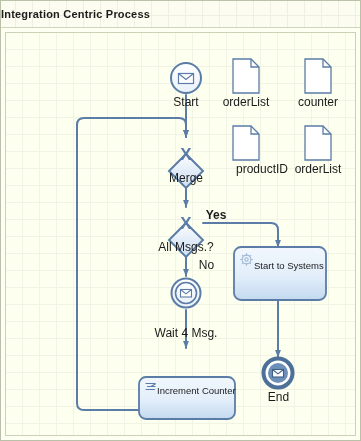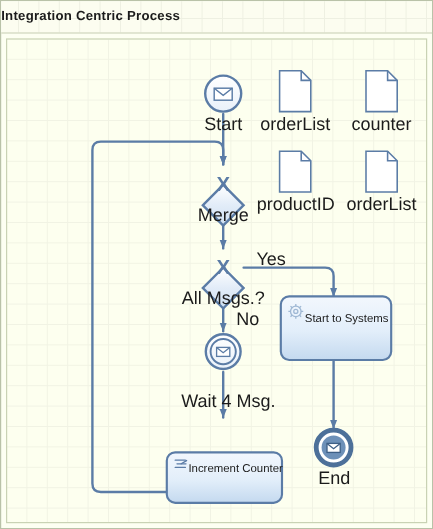--- a/index.html
+++ b/index.html
@@ -24,21 +24,21 @@
   #canvas{position:absolute;left:4px;top:31px;width:351px;height:404px;
           box-sizing:border-box;border:1px solid #c9d2b4;
           background-color:#fdffef;
           background-image:
             linear-gradient(to right,#f1f3e4 1px,transparent 1px),
             linear-gradient(to bottom,#f1f3e4 1px,transparent 1px);
           background-size:17px 17px;background-position:-1px -1px;}
 
   #svg{position:absolute;left:0;top:0;width:351px;height:404px;}
 
-  .lbl{position:absolute;font-size:15px;color:#1b1b1b;white-space:nowrap;
+  .lbl{position:absolute;font-size:12px;color:#1b1b1b;white-space:nowrap;
        text-align:center;}
   .tasklbl{position:absolute;font-size:9.5px;color:#1b1b1b;
            text-align:center;line-height:12px;white-space:nowrap;}
 </style>
 </head>
 <body>
 
 <div id="app">
 
   <div id="titlebar">
@@ -174,26 +174,26 @@
     <div class="tasklbl" style="left:151px;top:352px;width:60px;">
       <span>Increment Counter</span>
     </div>
 
     <div class="tasklbl" style="left:248px;top:227px;width:58px;">
       <span>Start to Systems</span>
     </div>
 
     <div class="lbl" style="left:245px;top:357px;width:55px;">End</div>
 
-    <div class="lbl" style="left:205px;top:175px;width:30px;">Yes</div>
+    <div class="lbl" style="left:195px;top:175px;width:30px;font-weight:bold;">Yes</div>
 
     <div class="lbl" style="left:188px;top:225px;width:25px;">No</div>
 
     <div class="lbl" style="left:210px;top:62px;width:60px;">orderList</div>
 
     <div class="lbl" style="left:282px;top:62px;width:60px;">counter</div>
 
-    <div class="lbl" style="left:208px;top:129px;width:64px;">productID</div>
+    <div class="lbl" style="left:224px;top:129px;width:64px;">productID</div>
 
     <div class="lbl" style="left:278px;top:129px;width:68px;">orderList</div>
 
   </div>
 </div>
 
 </body></html>

